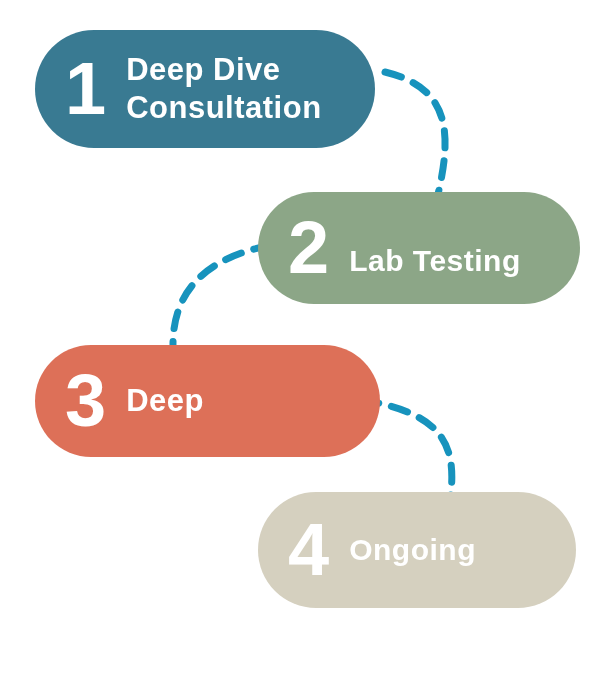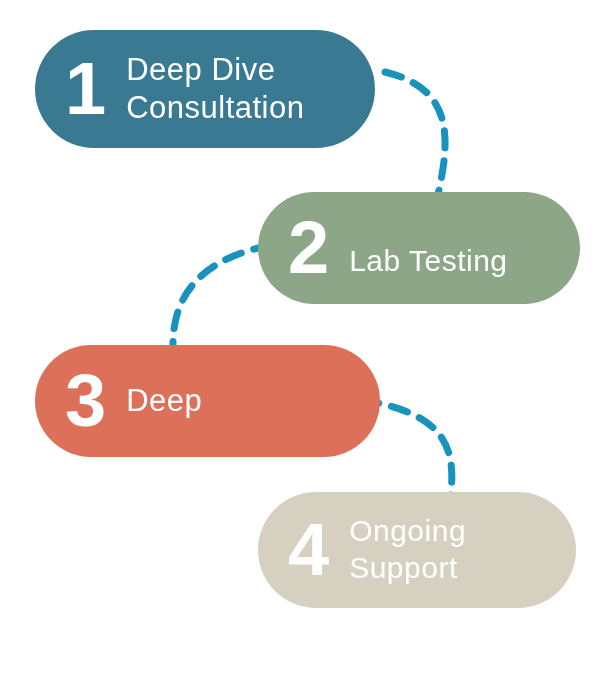--- a/index.html
+++ b/index.html
@@ -39,21 +39,21 @@
     padding: 0 20px 0 30px;
   }
   .pill .num {
     font-size: 74px;
     font-weight: 700;
     line-height: 1;
     margin-right: 20px;
     flex: 0 0 auto;
   }
   .pill .label {
-    font-weight: 400;
+    font-weight: 700;
     line-height: 1.22;
     letter-spacing: 0.5px;
   }
   .pill .label span { display: block; }
 
   #pill-1 { left: 35px;  top: 30px;  width: 340px; height: 118px; }
   #pill-1 .label { font-size: 31px; }
 
   #pill-2 { left: 258px; top: 192px; width: 322px; height: 112px; }
   #pill-2 .label { font-size: 30px; margin-top: 27px; }
@@ -92,15 +92,14 @@
   <div class="num">3</div>
   <div class="label">
     <span>Deep</span>
   </div>
 </div>
 
 <div class="pill" id="pill-4" style="background: rgb(213, 208, 191);">
   <div class="num">4</div>
   <div class="label">
     <span>Ongoing</span>
-    <span>Support</span>
   </div>
 </div>
 
 </body></html>

